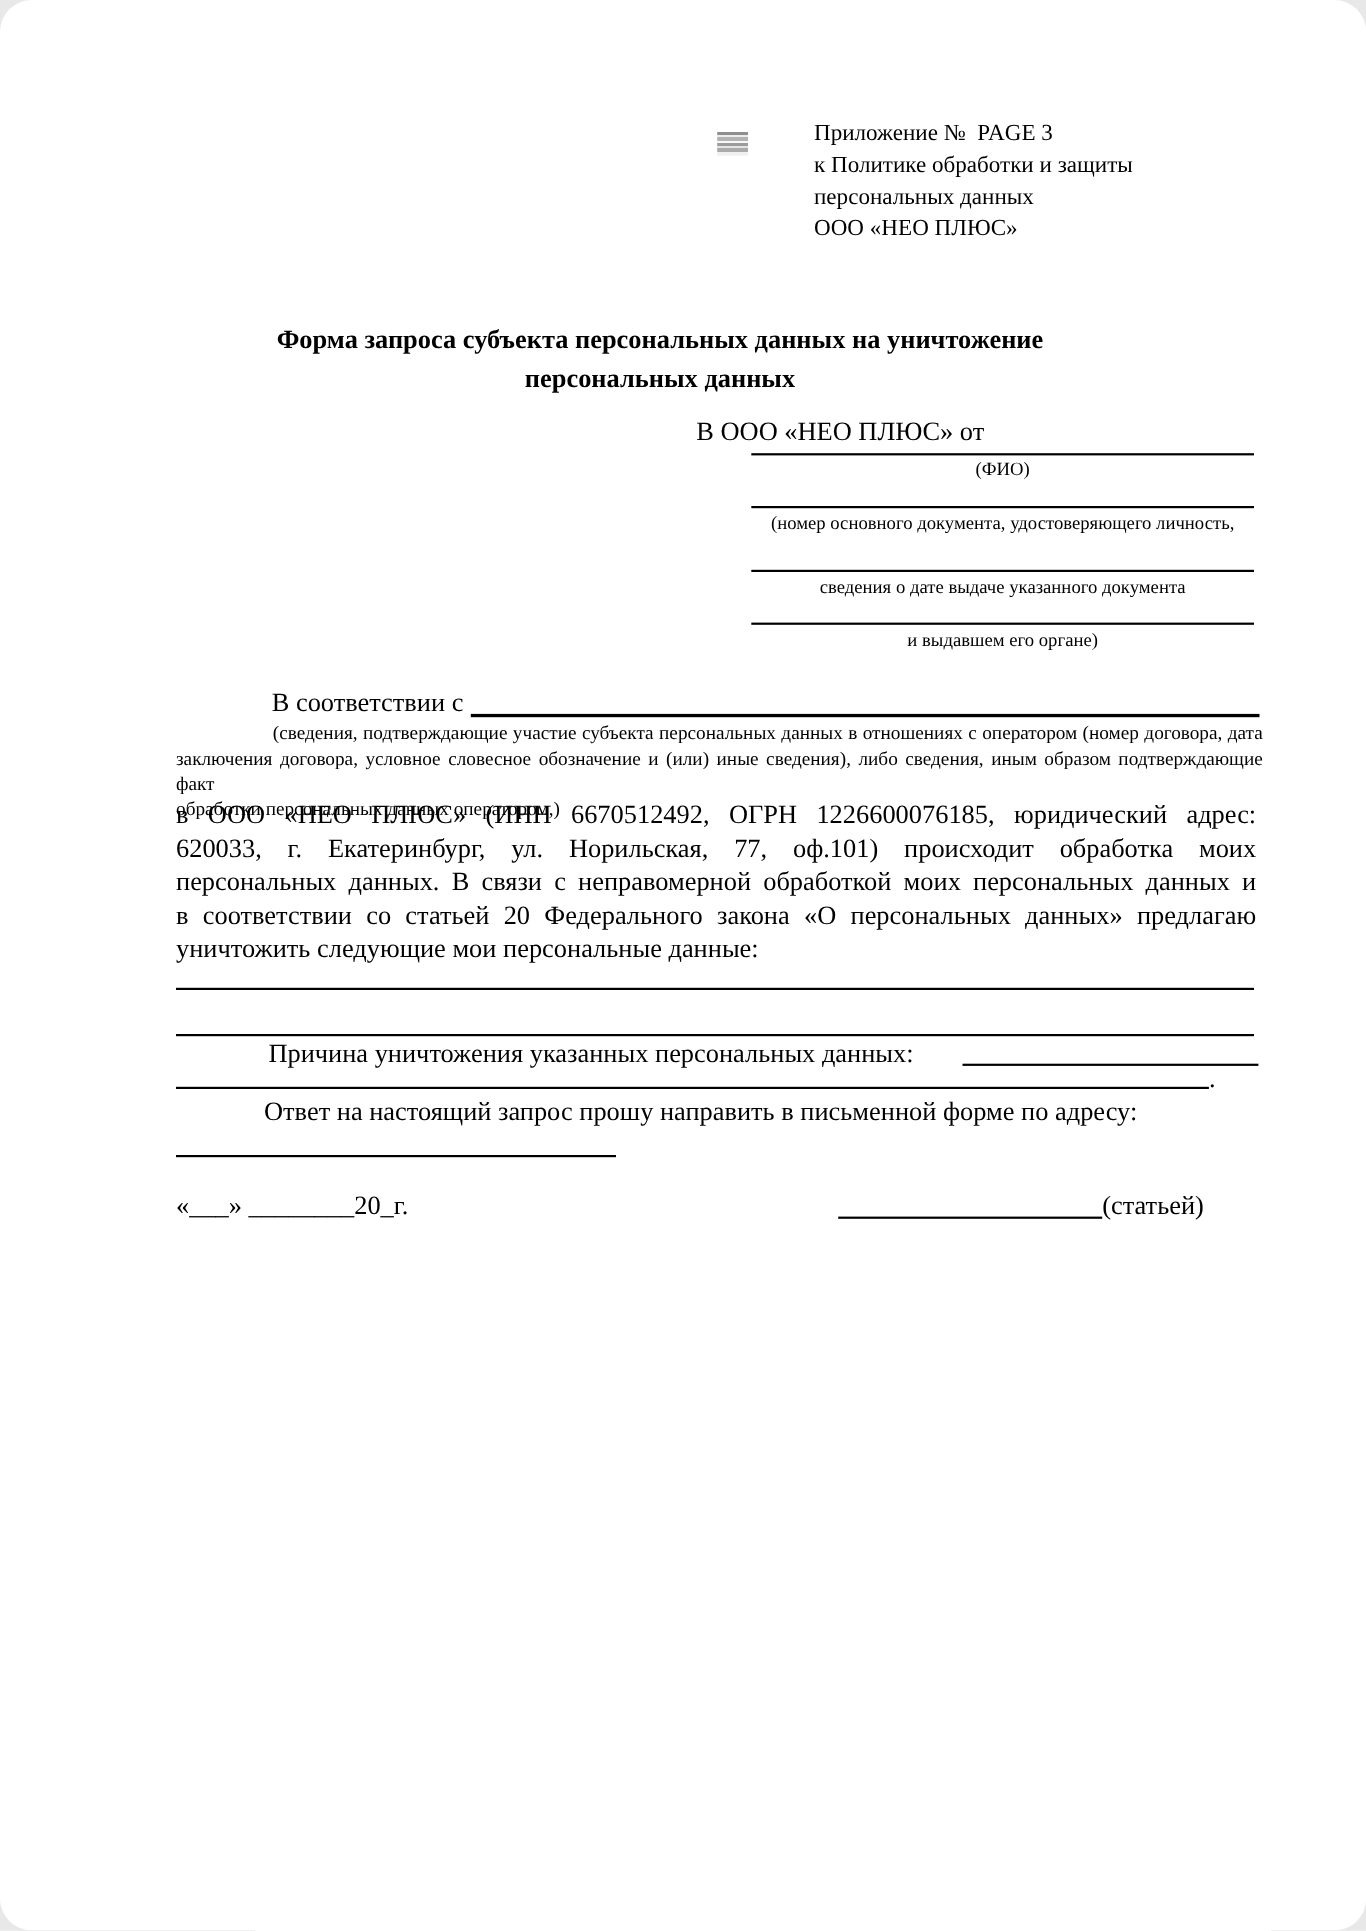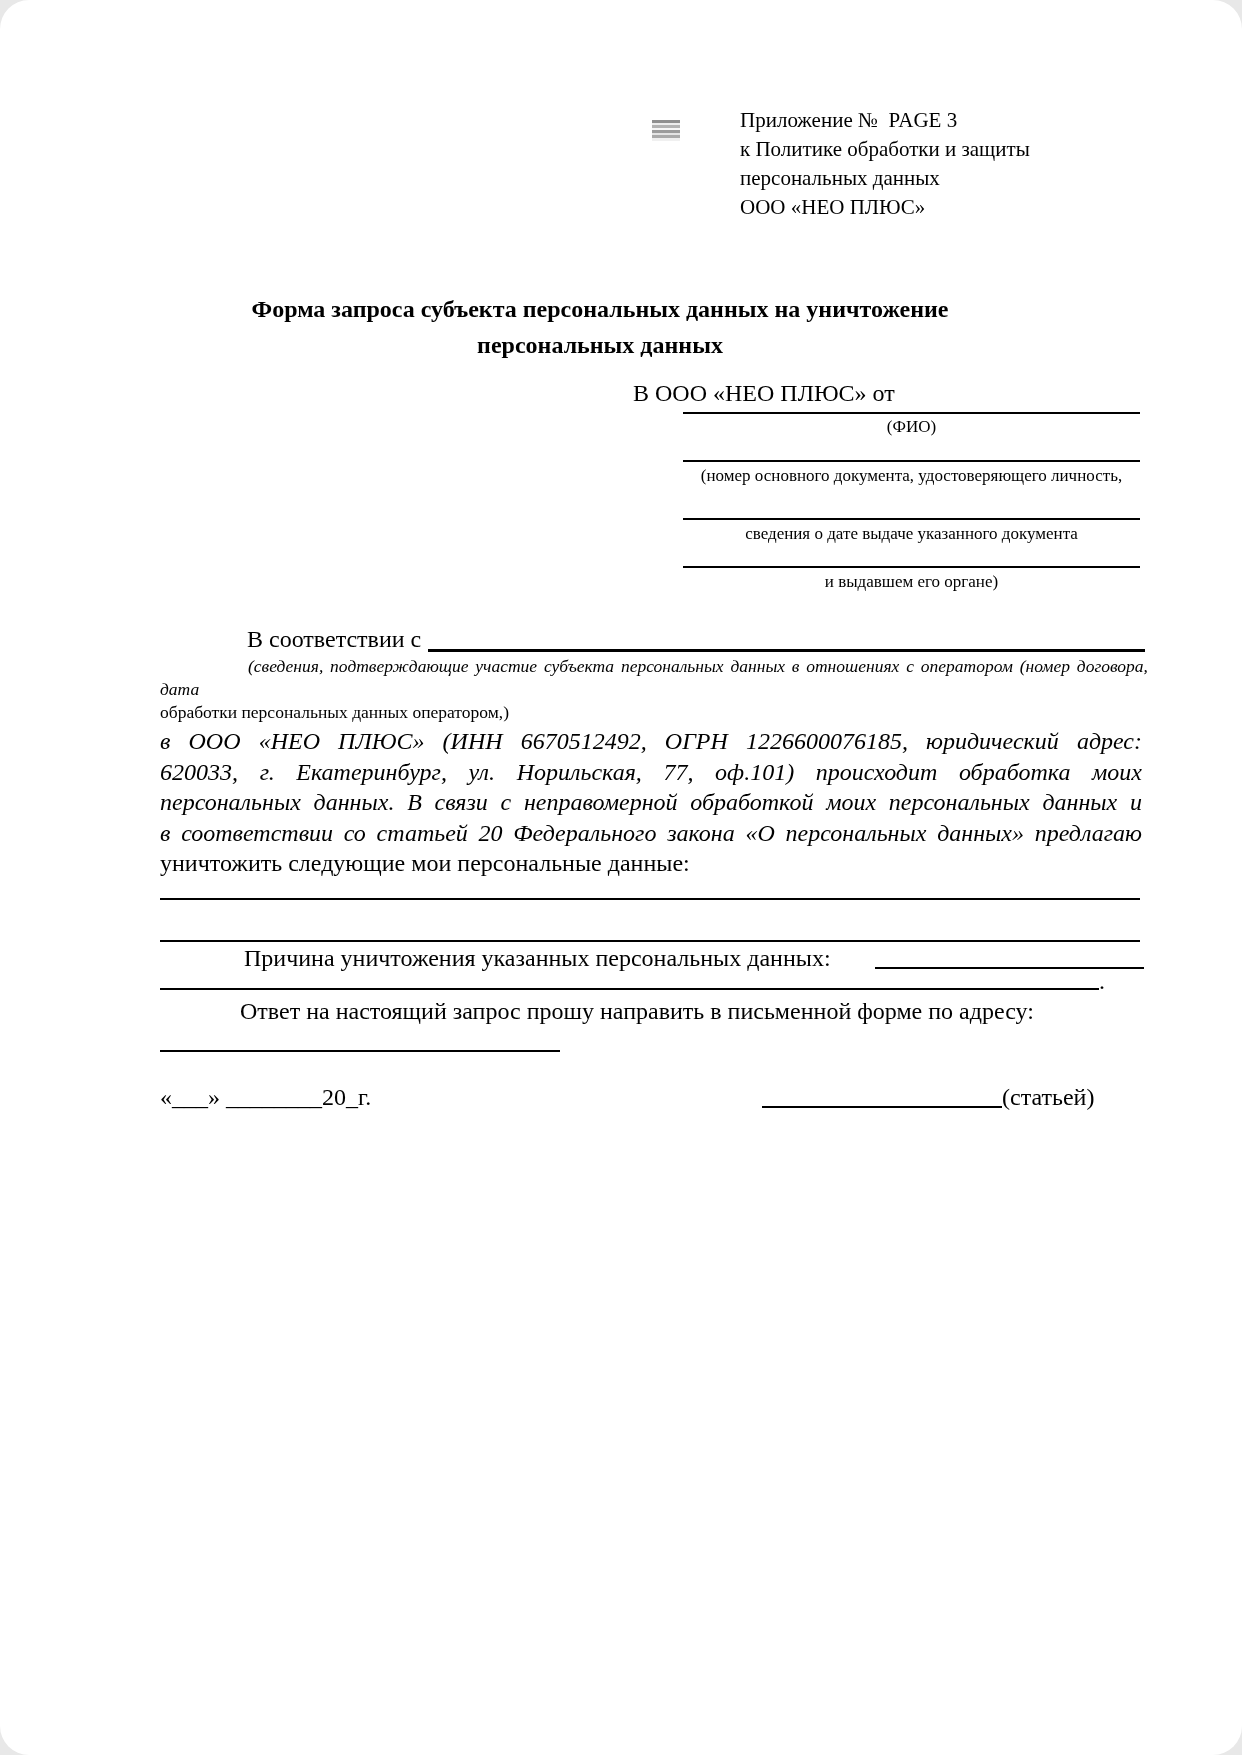--- a/index.html
+++ b/index.html
@@ -12,21 +12,21 @@
     margin:0 auto;
     overflow:hidden;
     border-radius:29px;
   }
   .abs{position:absolute;}
   .nowrap{white-space:nowrap;}
   .pre{white-space:pre;}
   .blankline{border-bottom:2px solid #000;}
   .thickline{border-bottom:3px solid #000;}
   .center{text-align:center;}
-  .just{text-align:justify;text-align-last:justify;font-style:italic;}
+  .just{text-align:justify;text-align-last:justify;}
   .body-text{font-size:24px;line-height:30.5px;}
   .small-caption{font-size:17px;line-height:20px;}
   .fine{font-size:17.5px;line-height:23px;}
   .flexrow{display:flex;align-items:stretch;}
   .grow-blank{flex:1 1 auto;border-bottom:2px solid #000;}
   .title-line{font-weight:bold;font-size:24px;line-height:34px;}
   
   .obj-icon{
     width:28px;height:21px;
     background:
@@ -72,20 +72,21 @@
   <div class="abs blankline" style="left:683px;top:548px;width:457px;height:18px;"></div>
   <div class="abs center small-caption nowrap" style="left:683px;top:572px;width:457px;">и выдавшем его органе)</div>
 
   <div class="abs flexrow body-text" style="left:247px;top:624px;width:898px;height:28px;">
     <span class="nowrap">В соответствии с</span>
     <span class="thickline" style="flex:1 1 auto;margin-left:7px;"></span>
   </div>
 
   <div class="abs fine" style="left:160px;top:655px;width:988px;">
     <div class="just" style="text-indent:88px;">(сведения, подтверждающие участие субъекта персональных данных в отношениях с оператором (номер договора, дата</div>
+    <div class="just">заключения договора, условное словесное обозначение и (или) иные сведения), либо сведения, иным образом подтверждающие факт</div>
     <div>обработки персональных данных оператором,)</div>
   </div>
 
   <div class="abs body-text" style="left:160px;top:726px;width:982px;">
     <div class="just">в ООО «НЕО ПЛЮС» (ИНН 6670512492, ОГРН 1226600076185, юридический адрес:</div>
     <div class="just">620033, г. Екатеринбург, ул. Норильская, 77, оф.101) происходит обработка моих</div>
     <div class="just">персональных данных. В связи с неправомерной обработкой моих персональных данных и</div>
     <div class="just">в соответствии со статьей 20 Федерального закона «О персональных данных» предлагаю</div>
     <div>уничтожить следующие мои персональные данные:</div>
   </div>

